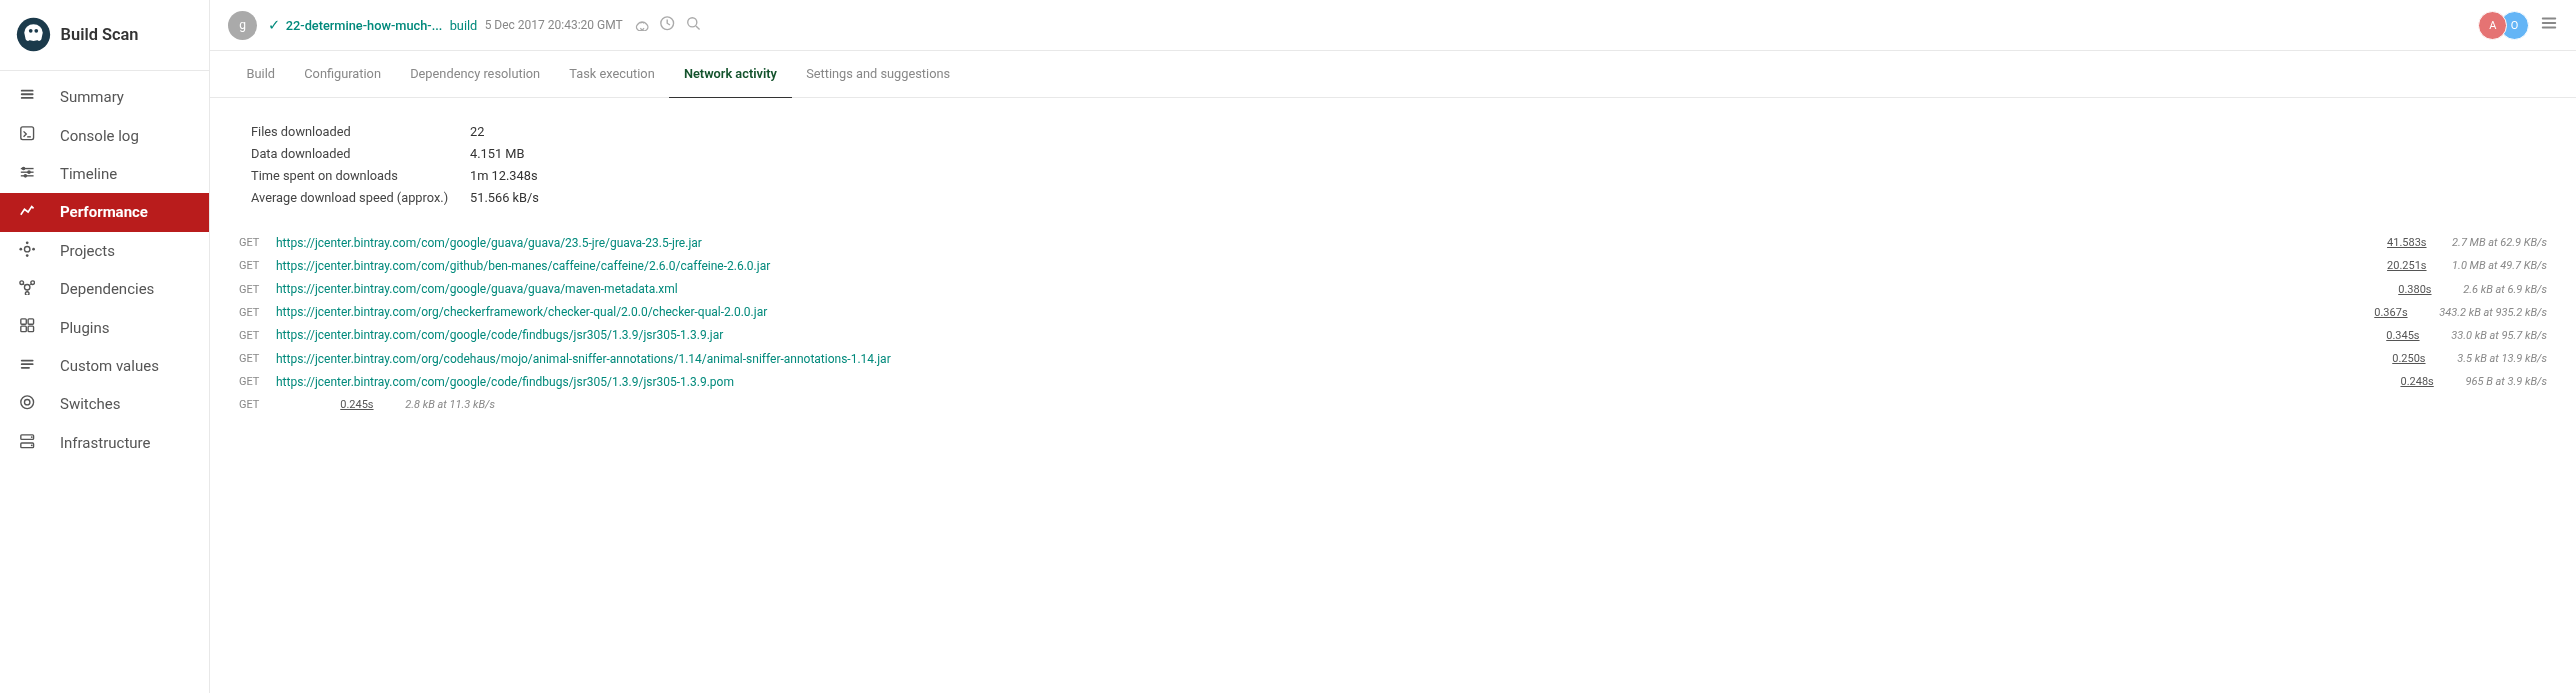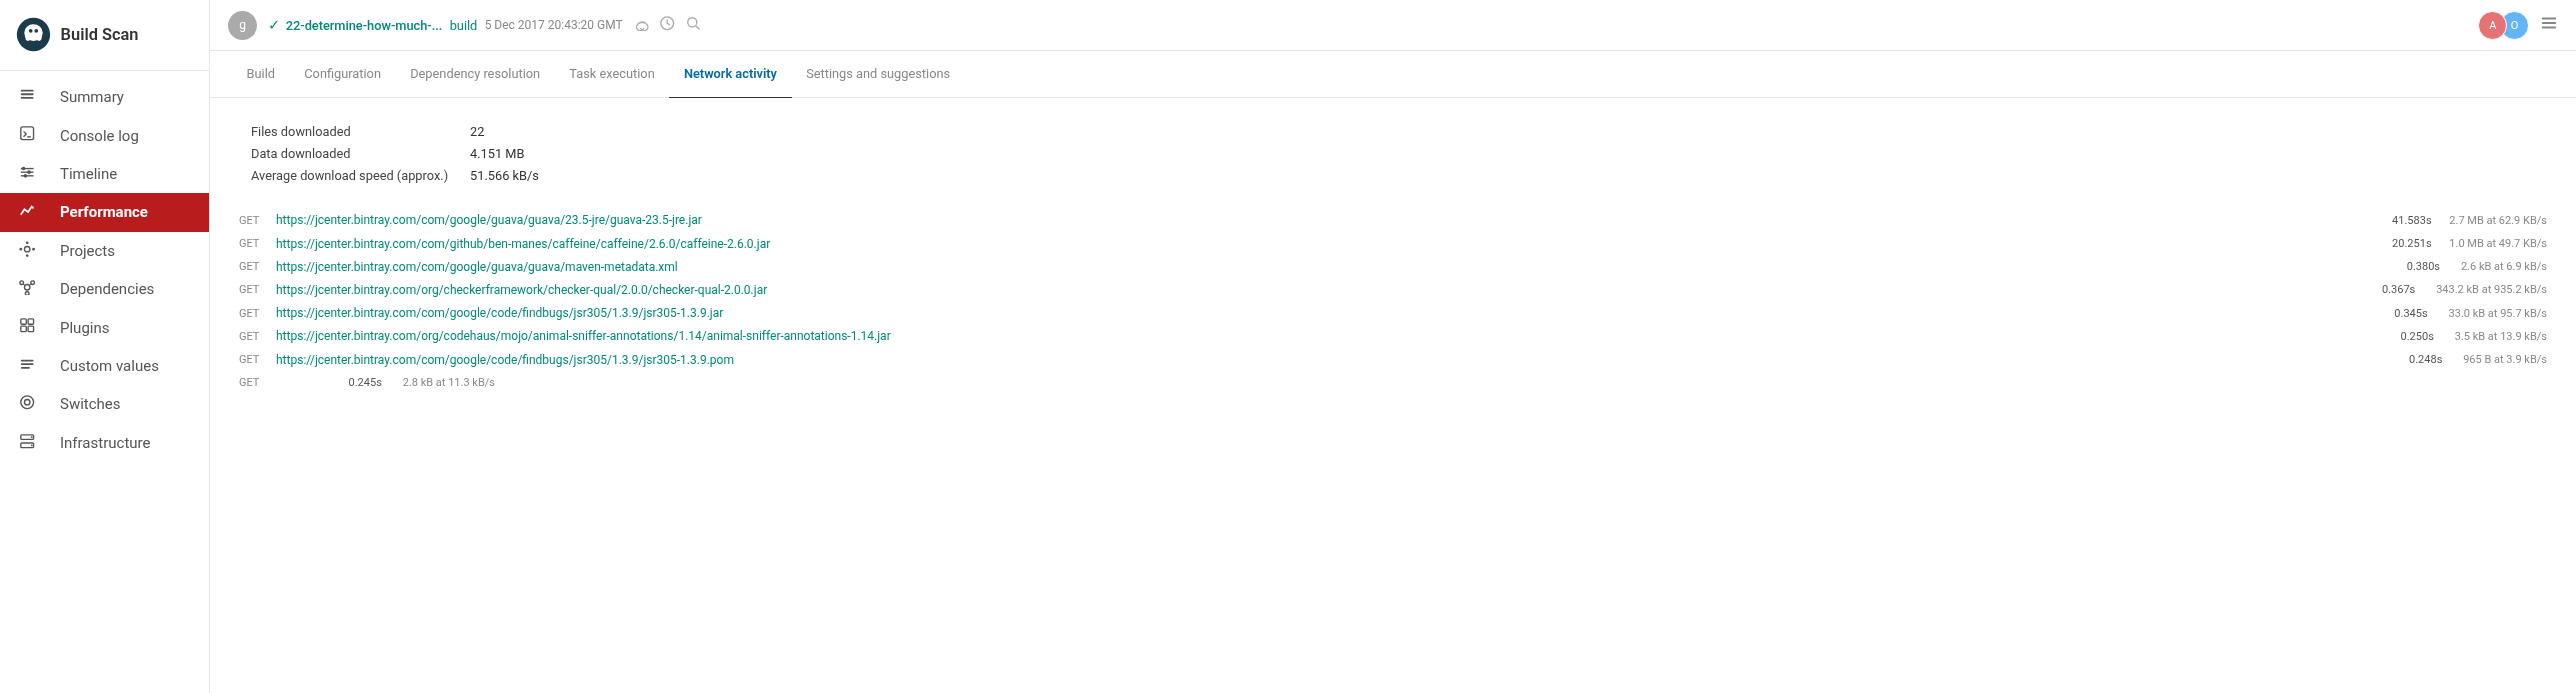--- a/index.html
+++ b/index.html
@@ -29,39 +29,39 @@
     .topbar-right { margin-left: auto; display: flex; align-items: center; gap: 11px; }
     .topbar-avatars { display: flex; }
     .topbar-av-circle { width: 29px; height: 29px; border-radius: 50%; border: 1.8px solid #fff; display: flex; align-items: center; justify-content: center; font-size: 11px; color: #fff; }
     .topbar-av-circle:nth-child(1) { background: #e57373; margin-right: -7.3px; z-index: 2; }
     .topbar-av-circle:nth-child(2) { background: #64b5f6; z-index: 1; }
     .topbar-menu-icon { font-size: 16.4px; color: #888; cursor: pointer; }
 
     
     .subnav { display: flex; align-items: center; padding: 0 22px; border-bottom: 0.9px solid #e8e8e8; background: #fff; height: 47px; }
     .subnav-tab { padding: 0 14.6px; height: 47px; display: flex; align-items: center; font-size: 12.8px; color: #888; cursor: pointer; border-bottom: 1.8px solid transparent; margin-bottom: -0.9px; white-space: nowrap; }
-    .subnav-tab.active { color: #0369a1; font-weight: 600; border-bottom: 1.8px solid #333; }
+    .subnav-tab.active { color: #14532d; font-weight: 600; border-bottom: 1.8px solid #333; }
 
     
     .content { flex: 1; overflow-y: auto; padding: 25.6px 29px; background: #fff; }
 
     
     .stats-table { margin-bottom: 25.6px; margin-left: 12px; }
     .stats-row { display: flex; margin-bottom: 7.3px; font-size: 12.8px; }
     .stats-label { width: 219px; color: #444; }
     .stats-value { color: #333; font-weight: 400; }
 
     
     .downloads-list { }
     .download-row { display: flex; align-items: center; padding: 4.6px 0; font-size: 12px; }
     .download-method { color: #888; width: 37px; min-width: 37px; font-size: 11px; }
     .download-url { color: #00897b; text-decoration: none; flex: 1; overflow: hidden; text-overflow: ellipsis; white-space: nowrap; }
     .download-stats { margin-left: 18px; color: #888; text-align: right; white-space: nowrap; min-width: 201px; font-size: 11px; }
-    .download-time { display: inline-block; width: 55px; text-align: center; margin-right: 7.3px; color: #555; }
-    .download-size { display: inline-block; color: #888; }
+    .download-time { display: inline-block; width: 55px; text-align: left; margin-right: 7.3px; color: #555; text-decoration: underline; }
+    .download-size { display: inline-block; color: #888; font-style: italic; }
   </style>
 </head>
 <body>
 
 <nav class="sidebar">
   <div class="sidebar-header">
     <svg class="sidebar-logo" viewBox="0 0 40 40" xmlns="http://www.w3.org/2000/svg">
       <ellipse cx="20" cy="20" rx="18" ry="18" fill="#1b3a4b"></ellipse>
 
       <ellipse cx="20" cy="18" rx="10" ry="9" fill="#fff"></ellipse>
@@ -254,20 +254,24 @@
     <div class="stats-table">
       <div class="stats-row">
         <span class="stats-label">Files downloaded</span>
         <span class="stats-value">22</span>
       </div>
       <div class="stats-row">
         <span class="stats-label">Data downloaded</span>
         <span class="stats-value">4.151 MB</span>
       </div>
       <div class="stats-row">
+        <span class="stats-label">Time spent on downloads</span>
+        <span class="stats-value">1m 12.348s</span>
+      </div>
+      <div class="stats-row">
         <span class="stats-label">Average download speed (approx.)</span>
         <span class="stats-value">51.566 kB/s</span>
       </div>
     </div>
 
     <div class="downloads-list" id="downloads-list">
     <div class="download-row">
       <span class="download-method">GET</span>
       <a class="download-url" href="#">https://jcenter.bintray.com/com/google/guava/guava/23.5-jre/guava-23.5-jre.jar</a>
       <span class="download-stats">

